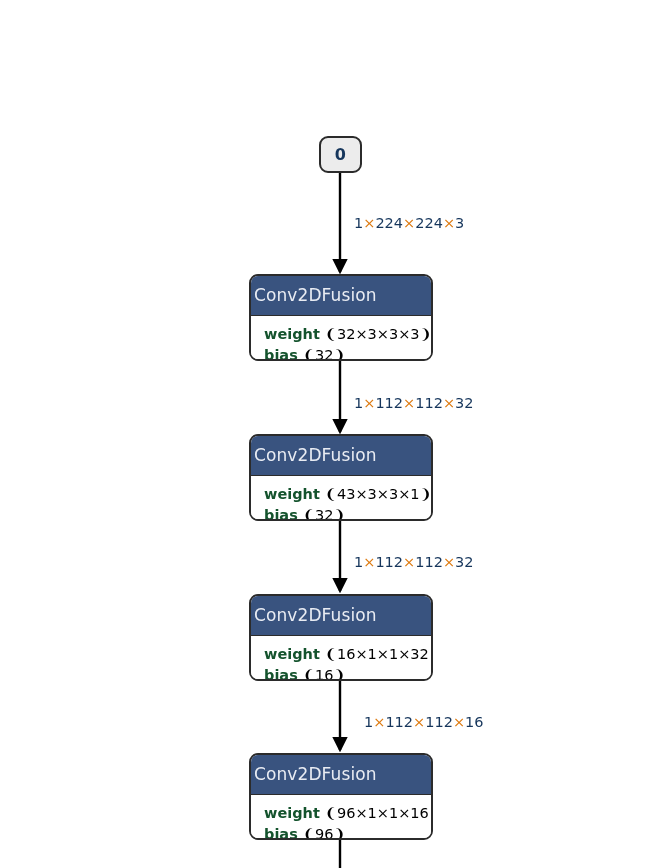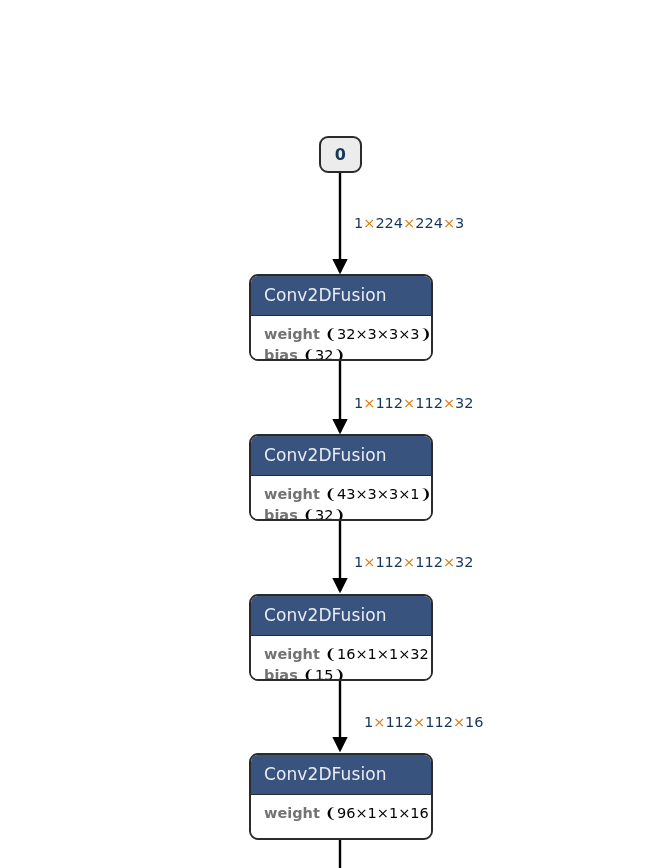--- a/index.html
+++ b/index.html
@@ -56,37 +56,37 @@
     border: 2px solid #2b2b2b;
     border-radius: 9px;
     background: #ffffff;
     overflow: hidden;
   }
   .op-node-header {
     background: #39537f;
     color: #e9ecf3;
     font-size: 17px;
     line-height: 1;
-    padding: 11px 0 11px 13px;
+    padding: 11px 0 11px 3px;
     letter-spacing: 0.1px;
     border-bottom: 1px solid #2b2b2b;
   }
   .op-node-body {
     background: #ffffff;
     padding: 8px 0 9px 13px;
   }
   .attr-row {
     font-size: 14.5px;
     line-height: 21px;
     color: #000000;
     white-space: nowrap;
   }
   .attr-key {
     font-weight: bold;
-    color: #737373;
+    color: #14532d;
   }
   .attr-val {
     color: #000000;
     margin-left: 5px;
   }
 
   
   .edge-label {
     position: absolute;
     font-size: 14.5px;
@@ -149,30 +149,33 @@
     </div>
   </div>
 
   <div class="op-node" style="left:249px; top:594px; width:184px; height:87px;">
     <div class="op-node-header">Conv2DFusion</div>
     <div class="op-node-body">
       <div class="attr-row">
         <span class="attr-key">weight</span><span class="attr-val">❨16×1×1×32❩</span>
       </div>
       <div class="attr-row">
-        <span class="attr-key">bias</span><span class="attr-val">❨15❩</span>
+        <span class="attr-key">bias</span><span class="attr-val">❨16❩</span>
       </div>
     </div>
   </div>
 
   <div class="op-node" style="left:249px; top:753px; width:184px; height:87px;">
     <div class="op-node-header">Conv2DFusion</div>
     <div class="op-node-body">
       <div class="attr-row">
         <span class="attr-key">weight</span><span class="attr-val">❨96×1×1×16❩</span>
+      </div>
+      <div class="attr-row">
+        <span class="attr-key">bias</span><span class="attr-val">❨96❩</span>
       </div>
     </div>
   </div>
 
   <div class="edge-label" style="left:354px; top:216px;"><span class="dim-num">1</span><span class="dim-x">×</span><span class="dim-num">224</span><span class="dim-x">×</span><span class="dim-num">224</span><span class="dim-x">×</span><span class="dim-num">3</span></div>
 
   <div class="edge-label" style="left:354px; top:396px;"><span class="dim-num">1</span><span class="dim-x">×</span><span class="dim-num">112</span><span class="dim-x">×</span><span class="dim-num">112</span><span class="dim-x">×</span><span class="dim-num">32</span></div>
 
   <div class="edge-label" style="left:354px; top:555px;"><span class="dim-num">1</span><span class="dim-x">×</span><span class="dim-num">112</span><span class="dim-x">×</span><span class="dim-num">112</span><span class="dim-x">×</span><span class="dim-num">32</span></div>
 

